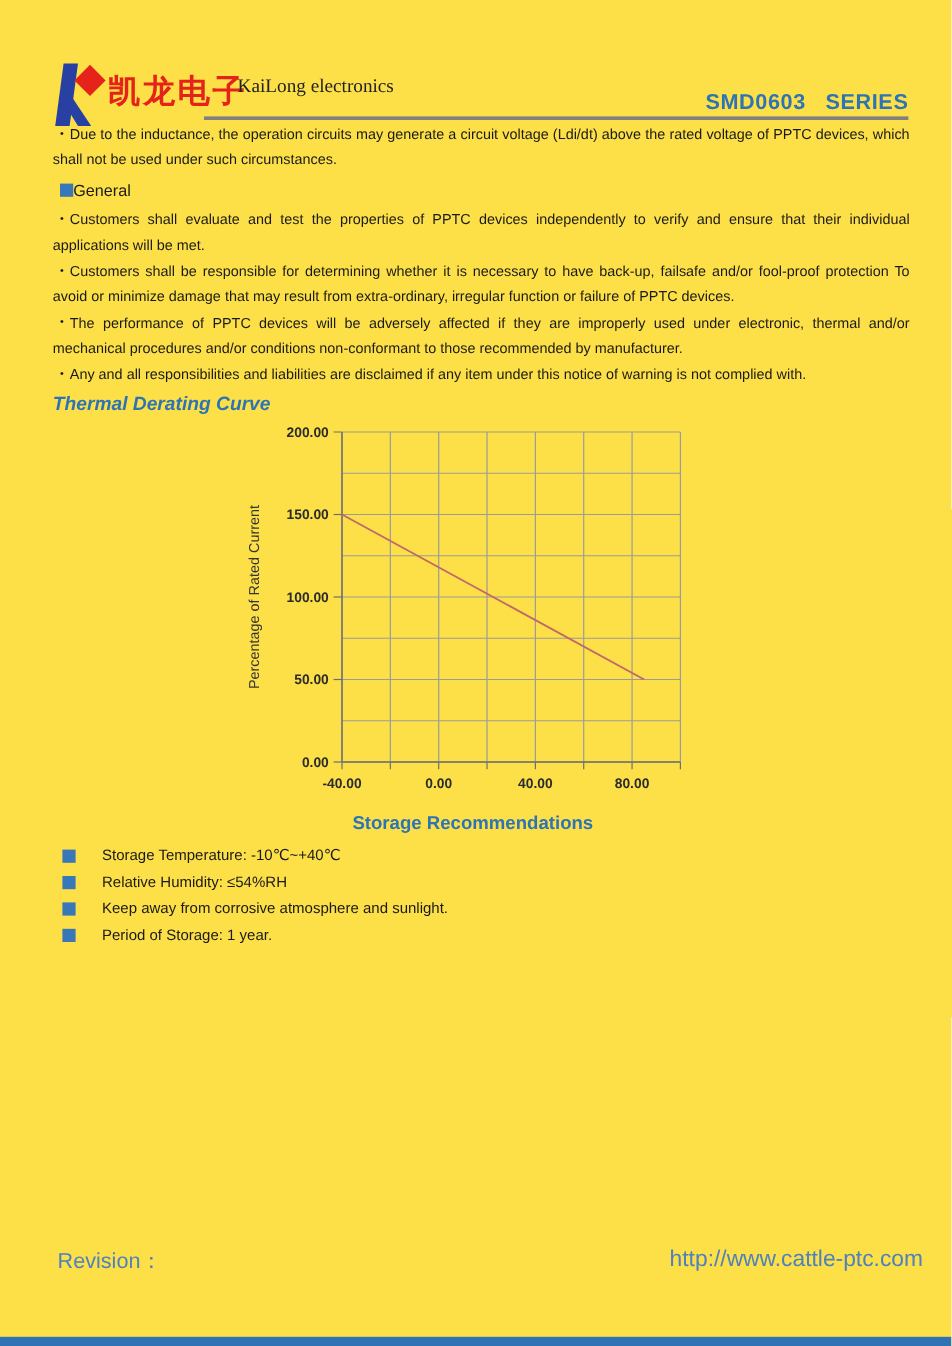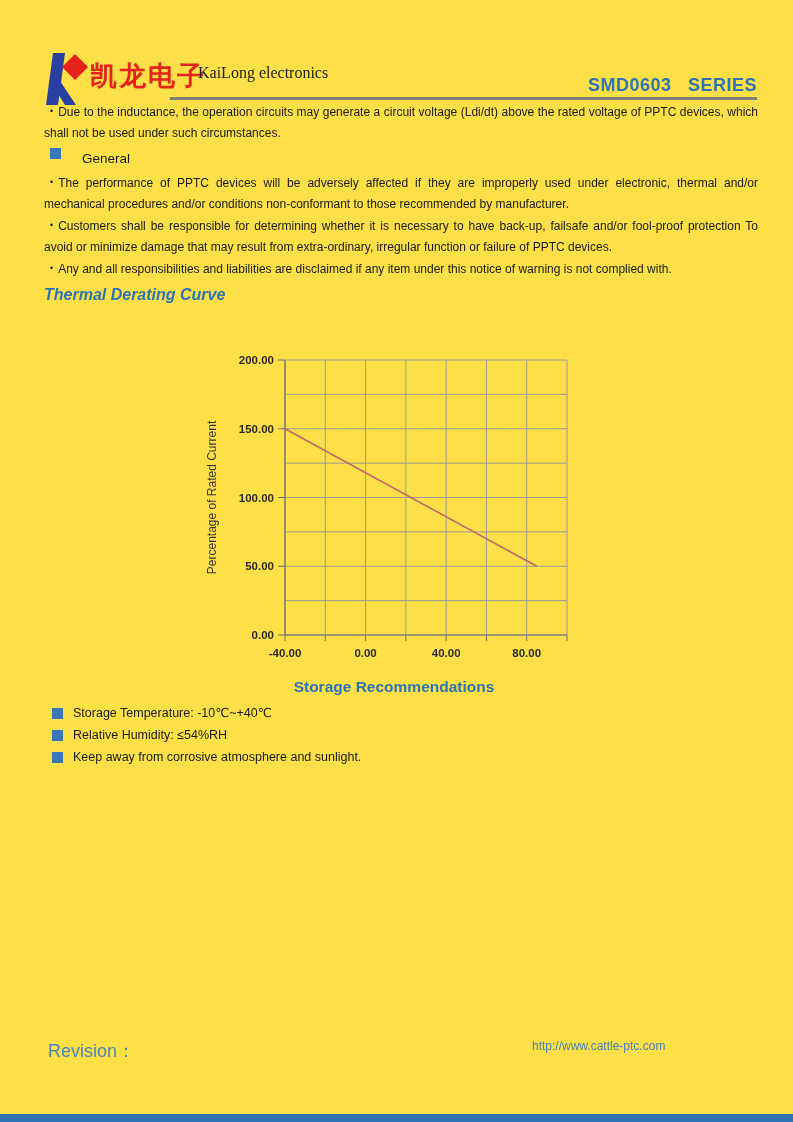--- a/index.html
+++ b/index.html
@@ -16,37 +16,37 @@
             font-size:16px;color:#222;}
   .series{position:absolute;right:36px;top:75px;font-size:18px;font-weight:bold;
           color:var(--accent);white-space:pre;letter-spacing:.5px;}
   .hrule{position:absolute;left:170px;top:97px;width:587px;height:3px;background:var(--rule-gray);}
 
   
   .notice{position:absolute;left:44px;top:101px;width:714px;font-size:12px;line-height:21px;
           text-align:justify;}
   .bp{margin:0;text-indent:6px;}
   .dot{font-size:9px;vertical-align:2px;padding-right:5px;}
-  .sec-row{display:flex;align-items:flex-start;gap:21px;margin:4px 0 3px 6px;text-align:left;}
+  .sec-row{display:flex;align-items:center;gap:0;margin:4px 0 3px 6px;text-align:left;}
   .sq{width:11px;height:11px;background:var(--bullet-blue);flex:0 0 auto;}
   .general-label{font-size:13.5px;}
   .h-blue{color:var(--accent);font-weight:bold;font-size:16px;margin:4px 0 0 0;text-align:left;font-style:italic;}
 
   
   .chart{position:absolute;left:200px;top:342px;width:380px;height:322px;}
   .chart text{font-family:"Liberation Sans","DejaVu Sans",sans-serif;}
 
   
   .storage{position:absolute;left:44px;top:678px;width:700px;}
   .storage-h{color:var(--accent);font-weight:bold;font-size:15.5px;margin:0 0 10px 0;text-align:center;}
-  .st-row{display:flex;align-items:center;gap:10px;margin:0 0 8px 8px;font-size:12.5px;line-height:14px;}
+  .st-row{display:flex;align-items:center;gap:22px;margin:0 0 8px 8px;font-size:12.5px;line-height:14px;}
 
   
   .rev{position:absolute;left:48px;top:1039px;font-size:18px;color:var(--link);}
-  .url{position:absolute;left:532px;top:1039px;font-size:12px;color:var(--link);text-decoration:none;}
+  .url{position:absolute;left:558px;top:1039px;font-size:19px;color:var(--link);text-decoration:none;}
   .bottom-bar{position:absolute;left:0;bottom:0;width:793px;height:8px;background:var(--accent);}
 </style>
 </head>
 <body>
 
 <div class="page">
 
   <svg class="logo-k" width="46" height="54" viewBox="0 0 46 54">
     <polygon class="lk-blue" points="9,1 21,1 14,53 2,53"></polygon>
     <polygon class="lk-blue" points="14,26 32,53 21,53 8,32"></polygon>
@@ -58,22 +58,23 @@
   <div class="hrule"></div>
 
   <div class="notice">
     <p class="bp"><span class="dot">•</span><span>Due to the inductance, the operation circuits may generate a circuit voltage (Ldi/dt) above the rated voltage of PPTC devices, which shall not be used under such circumstances.</span></p>
 
     <div class="sec-row">
       <span class="sq"></span>
       <span class="general-label">General</span>
     </div>
 
+    <p class="bp"><span class="dot">•</span><span>Customers shall evaluate and test the properties of PPTC devices independently to verify and ensure that their individual applications will be met.</span></p>
+    <p class="bp"><span class="dot">•</span><span>Customers shall be responsible for determining whether it is necessary to have back-up, failsafe and/or fool-proof protection To avoid or minimize damage that may result from extra-ordinary, irregular function or failure of PPTC devices.</span></p>
     <p class="bp"><span class="dot">•</span><span>The performance of PPTC devices will be adversely affected if they are improperly used under electronic, thermal and/or mechanical procedures and/or conditions non-conformant to those recommended by manufacturer.</span></p>
-    <p class="bp"><span class="dot">•</span><span>Customers shall be responsible for determining whether it is necessary to have back-up, failsafe and/or fool-proof protection To avoid or minimize damage that may result from extra-ordinary, irregular function or failure of PPTC devices.</span></p>
     <p class="bp"><span class="dot">•</span><span>Any and all responsibilities and liabilities are disclaimed if any item under this notice of warning is not complied with.</span></p>
 
     <h2 class="h-blue">Thermal Derating Curve</h2>
   </div>
 
   <div class="chart"><svg viewBox="0 0 380 322" width="380" height="322">
         <line x1="85" y1="18" x2="85" y2="293" stroke="#9b9b9b" stroke-width="1"></line>
         <line x1="85" y1="293" x2="85" y2="299" stroke="#6e6e6e" stroke-width="1"></line>
         <line x1="125.28571428571428" y1="18" x2="125.28571428571428" y2="293" stroke="#9b9b9b" stroke-width="1"></line>
         <line x1="125.28571428571428" y1="293" x2="125.28571428571428" y2="299" stroke="#6e6e6e" stroke-width="1"></line>
@@ -125,19 +126,23 @@
       <span>Storage Temperature: -10℃~+40℃</span>
     </div>
     <div class="st-row">
       <span class="sq"></span>
       <span>Relative Humidity: ≤54%RH</span>
     </div>
     <div class="st-row">
       <span class="sq"></span>
       <span>Keep away from corrosive atmosphere and sunlight.</span>
     </div>
+    <div class="st-row">
+      <span class="sq"></span>
+      <span>Period of Storage: 1 year.</span>
+    </div>
   </div>
 
   <div class="rev">Revision：</div>
   <a class="url" href="#">http://www.cattle-ptc.com</a>
   <div class="bottom-bar"></div>
 
 </div>
 
 </body></html>

